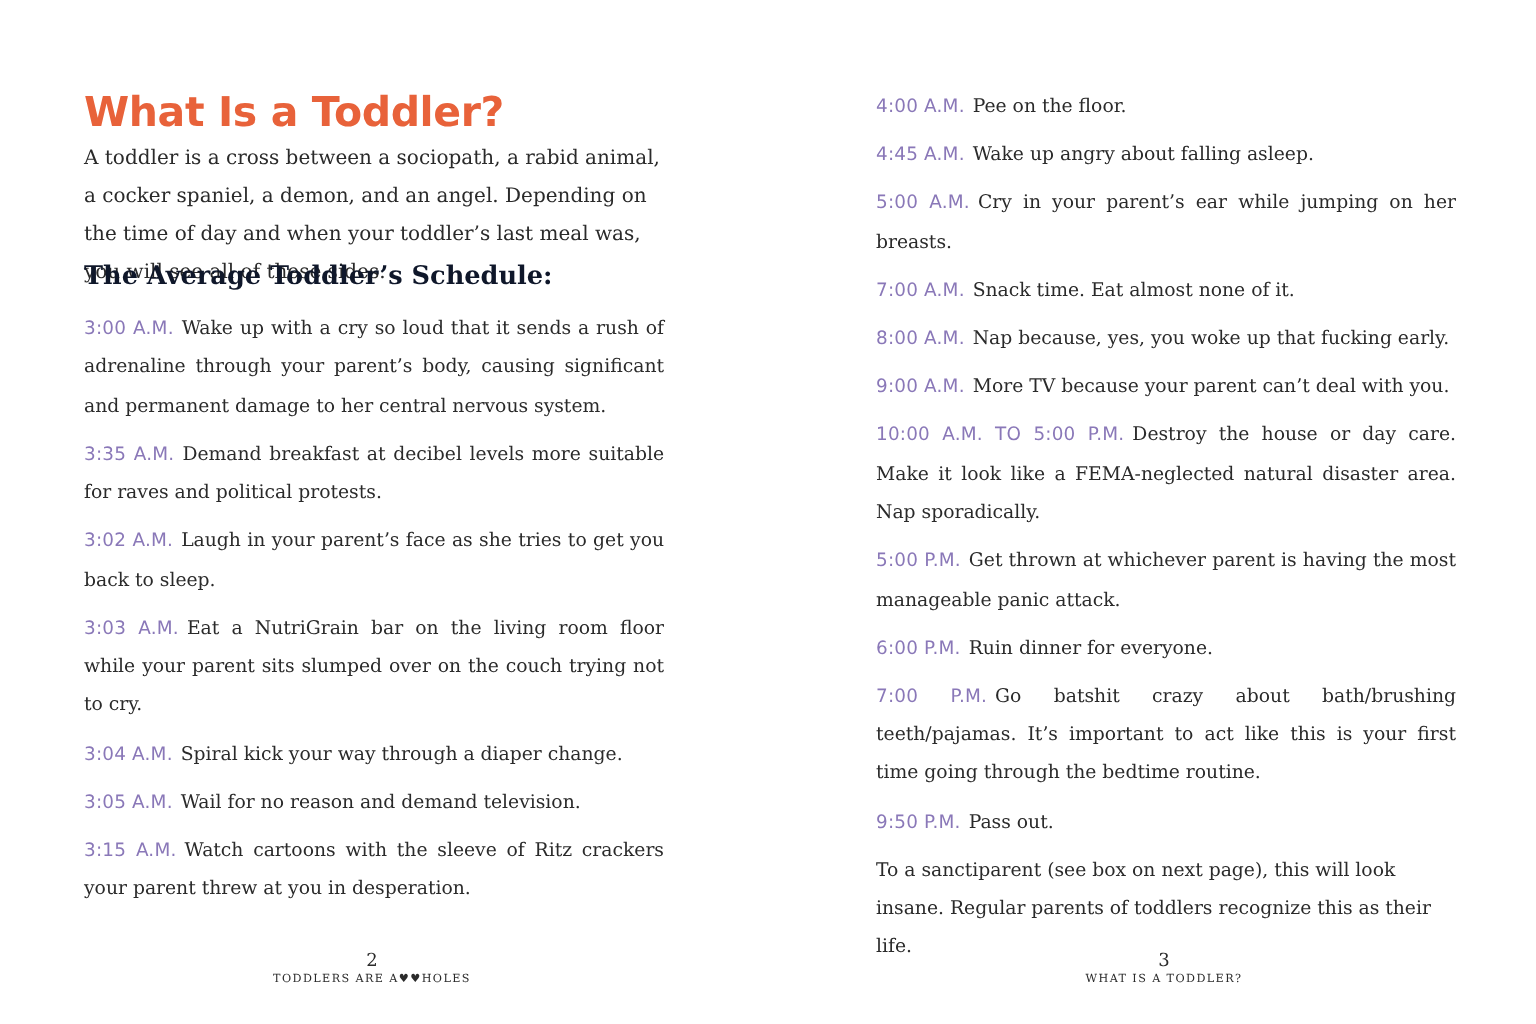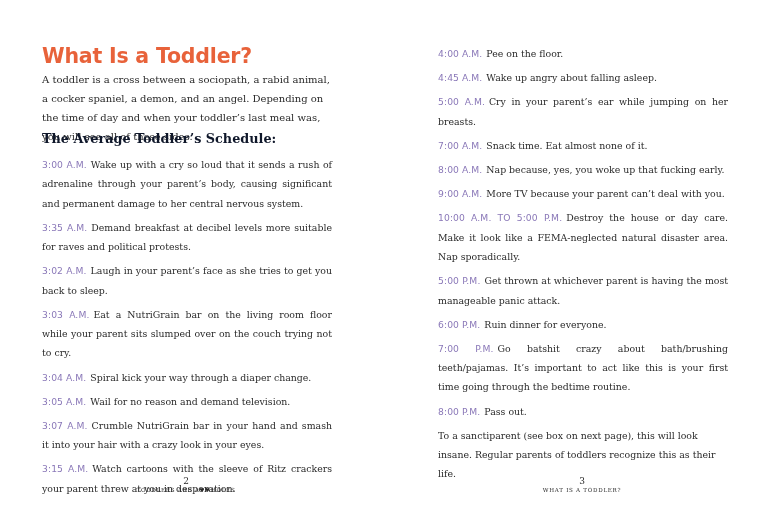--- a/index.html
+++ b/index.html
@@ -30,41 +30,40 @@
   <div class="title">What Is a Toddler?</div>
   <div class="intro">A toddler is a cross between a sociopath, a rabid animal, a cocker spaniel, a demon, and an angel. Depending on the time of day and when your toddler’s last meal was, you will see all of these sides.</div>
   <div class="subhead">The Average Toddler’s Schedule:</div>
   <div class="entries">
     <div class="entry"><span class="time">3:00 A.M.</span><span>Wake up with a cry so loud that it sends a rush of adrenaline through your parent’s body, causing significant and permanent damage to her central nervous system.</span></div>
     <div class="entry"><span class="time">3:35 A.M.</span><span>Demand breakfast at decibel levels more suitable for raves and political protests.</span></div>
     <div class="entry"><span class="time">3:02 A.M.</span><span>Laugh in your parent’s face as she tries to get you back to sleep.</span></div>
     <div class="entry"><span class="time">3:03 A.M.</span><span>Eat a NutriGrain bar on the living room floor while your parent sits slumped over on the couch trying not to cry.</span></div>
     <div class="entry"><span class="time">3:04 A.M.</span><span>Spiral kick your way through a diaper change.</span></div>
     <div class="entry"><span class="time">3:05 A.M.</span><span>Wail for no reason and demand television.</span></div>
-    <div class="entry"><span class="time">3:07 A.M.</span><span>Crumble NutriGrain bar in your hand and smash it into your hair with a crazy look in your eyes.</span></div>
     <div class="entry"><span class="time">3:15 A.M.</span><span>Watch cartoons with the sleeve of Ritz crackers your parent threw at you in desperation.</span></div>
   </div>
   <div class="folio">
     <div class="pnum">2</div>
     <div class="runhead">TODDLERS ARE A♥♥HOLES</div>
   </div>
 </div>
 
 <div class="page" id="right">
   <div class="entries">
     <div class="entry"><span class="time">4:00 A.M.</span><span>Pee on the floor.</span></div>
     <div class="entry"><span class="time">4:45 A.M.</span><span>Wake up angry about falling asleep.</span></div>
     <div class="entry"><span class="time">5:00 A.M.</span><span>Cry in your parent’s ear while jumping on her breasts.</span></div>
     <div class="entry"><span class="time">7:00 A.M.</span><span>Snack time. Eat almost none of it.</span></div>
     <div class="entry"><span class="time">8:00 A.M.</span><span>Nap because, yes, you woke up that fucking early.</span></div>
     <div class="entry"><span class="time">9:00 A.M.</span><span>More TV because your parent can’t deal with you.</span></div>
     <div class="entry"><span class="time">10:00 A.M. TO 5:00 P.M.</span><span>Destroy the house or day care. Make it look like a FEMA-neglected natural disaster area. Nap sporadically.</span></div>
     <div class="entry"><span class="time">5:00 P.M.</span><span>Get thrown at whichever parent is having the most manageable panic attack.</span></div>
     <div class="entry"><span class="time">6:00 P.M.</span><span>Ruin dinner for everyone.</span></div>
     <div class="entry"><span class="time">7:00 P.M.</span><span>Go batshit crazy about bath/brushing teeth/pajamas. It’s important to act like this is your first time going through the bedtime routine.</span></div>
-    <div class="entry"><span class="time">8:00 P.M.</span><span>Pass out.</span></div>
+    <div class="entry"><span class="time">9:50 P.M.</span><span>Pass out.</span></div>
   </div>
   <div class="closing">To a sanctiparent (see box on next page), this will look insane. Regular parents of toddlers recognize this as their life.</div>
   <div class="folio">
     <div class="pnum">3</div>
     <div class="runhead">WHAT IS A TODDLER?</div>
   </div>
 </div>
 
 </body></html>

